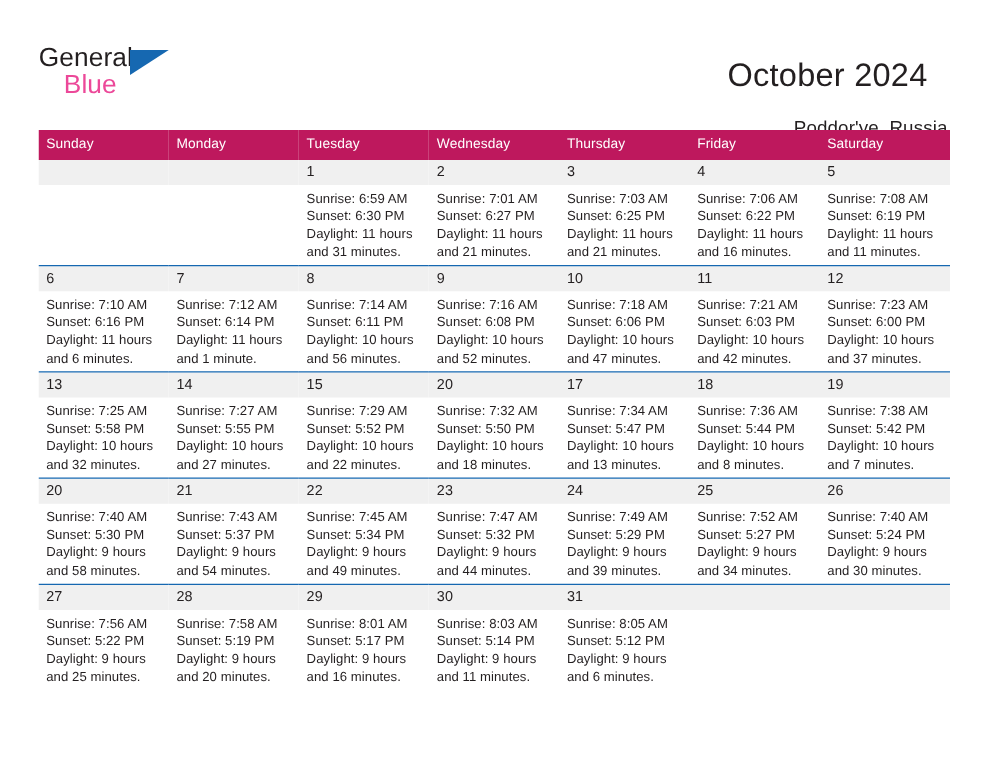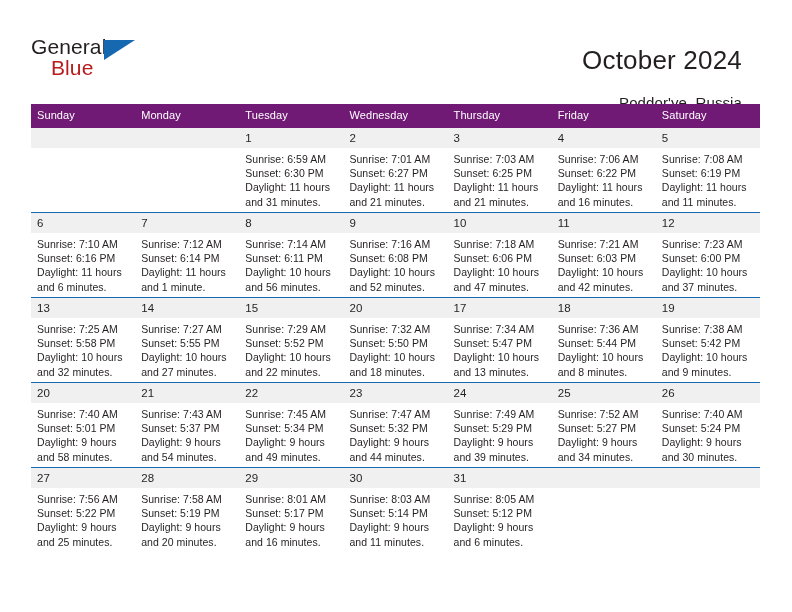--- a/index.html
+++ b/index.html
@@ -45,21 +45,21 @@
     color: #231f20;
     line-height: 24px;
     font-family: "Liberation Sans", sans-serif;
   }
   .brand-blue {
     position: absolute;
     left: 20px;
     top: 21px;
     font-size: 21px;
     letter-spacing: 0.1px;
-    color: #b91c1c;
+    color: #ec4899;
     line-height: 24px;
     font-family: "Liberation Sans", sans-serif;
   }
   .brand-tri {
     position: absolute;
     left: 73px;
     top: 5px;
     width: 0;
     height: 0;
     border-left: 31px solid #1668b1;
@@ -77,38 +77,38 @@
     line-height: 32px;
     color: #231f20;
     font-weight: normal;
     margin: 16px;
     letter-spacing: 0.2px;
   }
   .cal-subtitle {
     font-size: 15px;
     line-height: 22px;
     color: #231f20;
-    margin: 4px 16px 0 0;
+    margin: 4px 0 0 0;
     font-weight: normal;
     letter-spacing: 0.1px;
   }
 
   
   .calendar {
     position: absolute;
     left: 31px;
     top: 104px;
     width: 729px;
     border-collapse: collapse;
     table-layout: fixed;
   }
   .calendar col { width: 104.14px; }
 
   .calendar thead th {
-    background: #701a75;
+    background: #be185d;
     color: #ffffff;
     font-size: 11px;
     font-weight: normal;
     text-align: left;
     padding: 5px 0 6px 6px;
     letter-spacing: 0.1px;
     height: 11px;
     line-height: 13px;
   }
 
@@ -358,30 +358,30 @@
               <span>Daylight: 10 hours</span>
               <span>and 8 minutes.</span>
             </span>
           </td>
           <td>
             <span class="daynum">19</span>
             <span class="dayinfo">
               <span>Sunrise: 7:38 AM</span>
               <span>Sunset: 5:42 PM</span>
               <span>Daylight: 10 hours</span>
-              <span>and 9 minutes.</span>
+              <span>and 7 minutes.</span>
             </span>
           </td>
         </tr>
         <tr>
           <td>
             <span class="daynum">20</span>
             <span class="dayinfo">
               <span>Sunrise: 7:40 AM</span>
-              <span>Sunset: 5:01 PM</span>
+              <span>Sunset: 5:30 PM</span>
               <span>Daylight: 9 hours</span>
               <span>and 58 minutes.</span>
             </span>
           </td>
           <td>
             <span class="daynum">21</span>
             <span class="dayinfo">
               <span>Sunrise: 7:43 AM</span>
               <span>Sunset: 5:37 PM</span>
               <span>Daylight: 9 hours</span>

